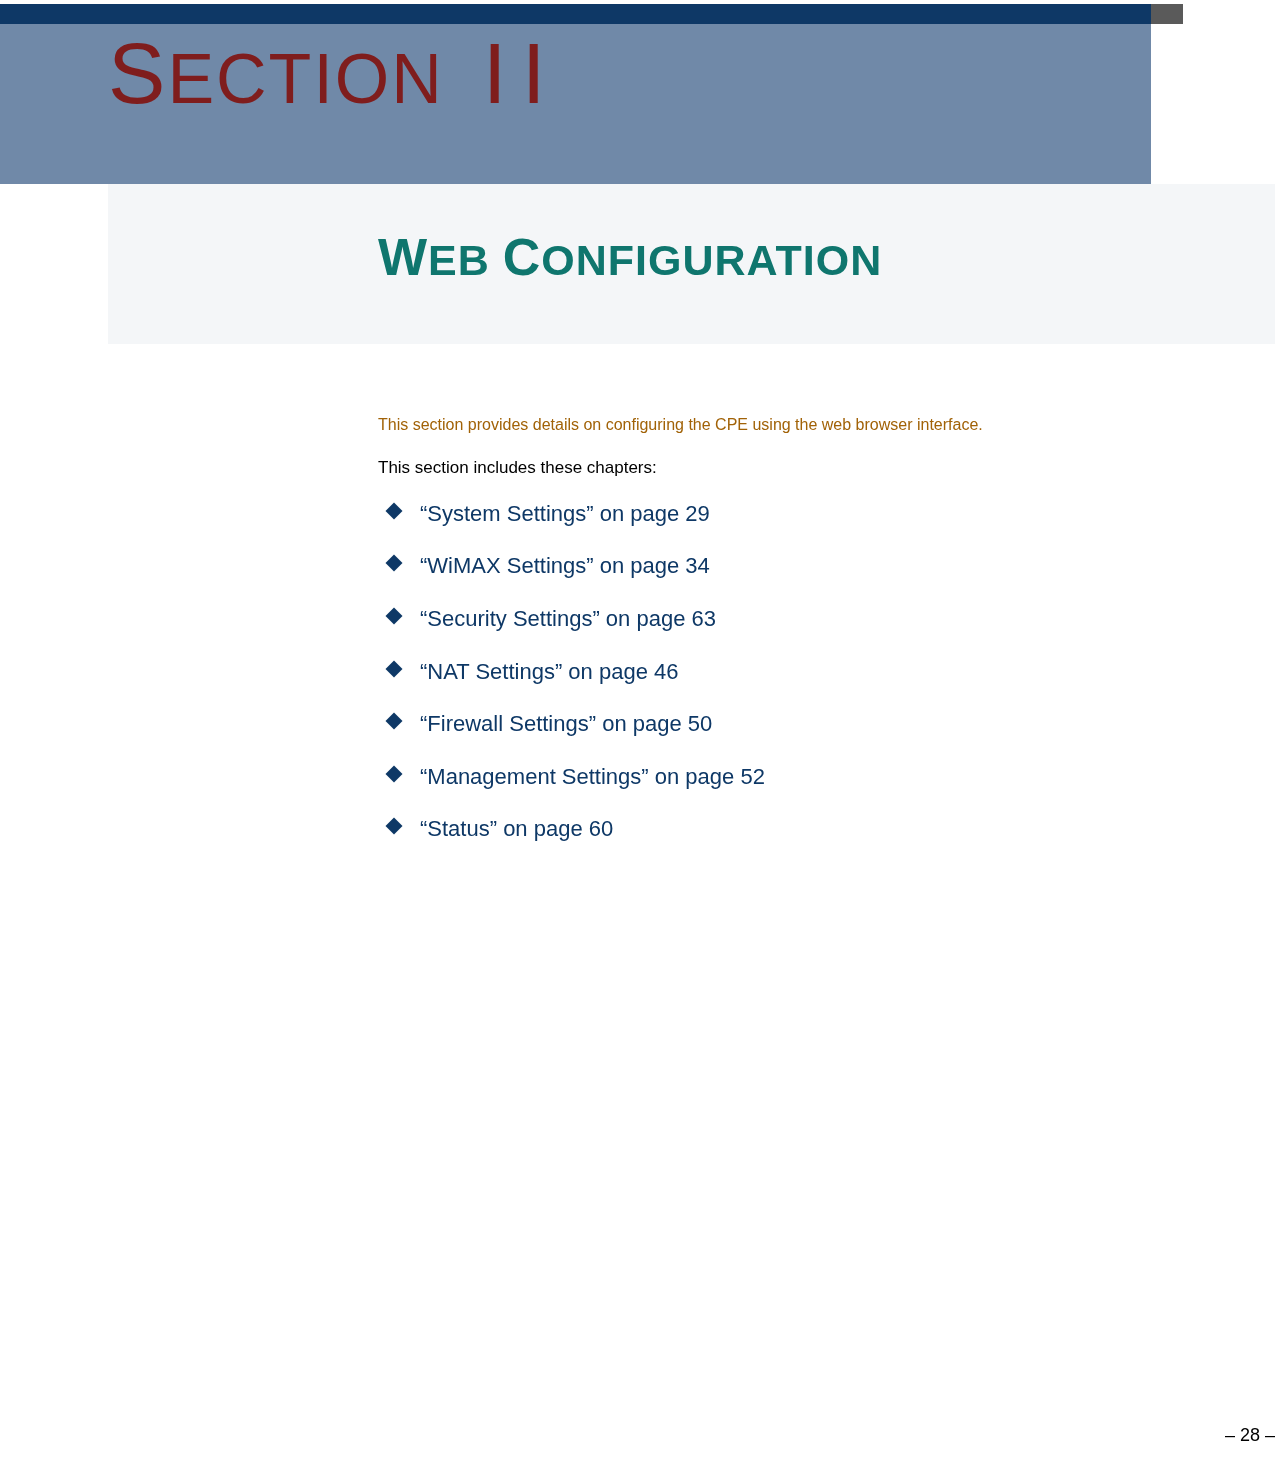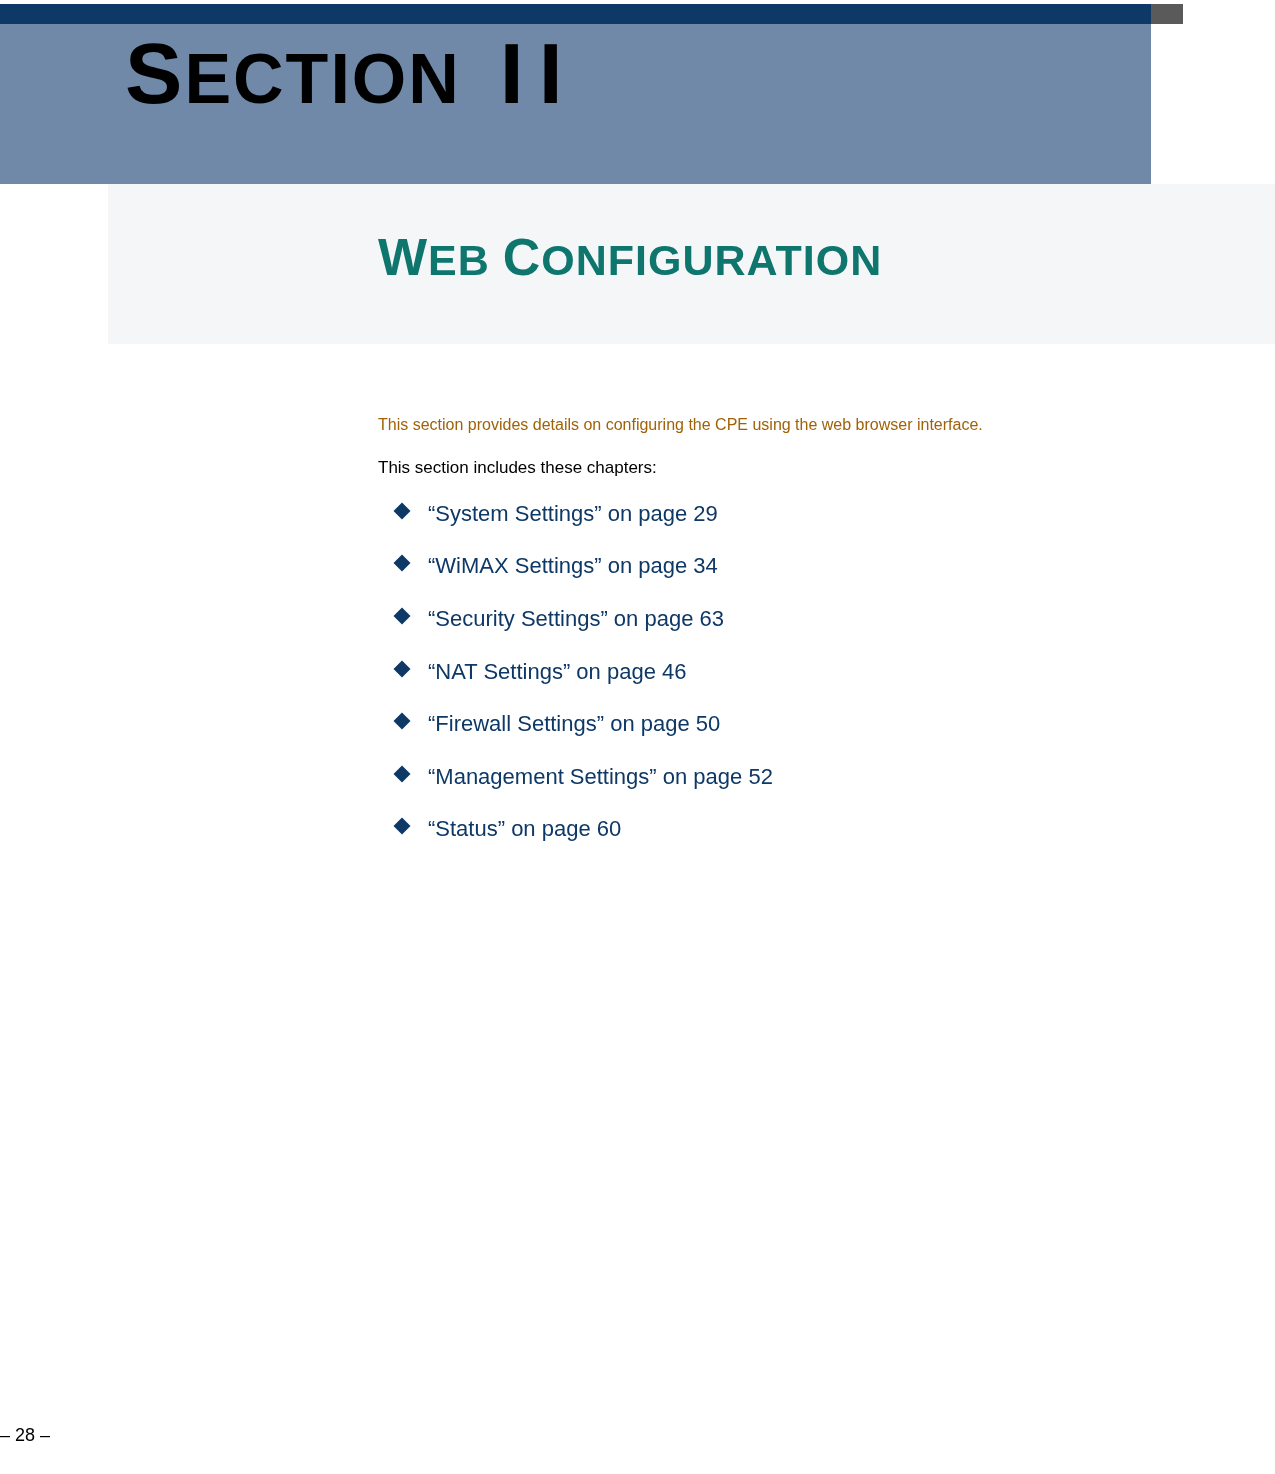--- a/index.html
+++ b/index.html
@@ -41,25 +41,24 @@
       left: 0;
       width: 1151px;
       height: 160px;
       background: #7089a8;
     }
     .section-title {
       position: absolute;
       top: 24px;
       left: 108px;
       font-size: 70px;
-      font-weight: bold;
-      color: #000000;
+      font-weight: normal;
+      color: #7f1d1d;
       letter-spacing: 2px;
       font-variant: small-caps;
-      margin-left: 17px;
     }
     .section-title .big-letter {
       font-size: 86px;
     }
     .section-title .big-letter-sp {
       font-size: 86px;
       letter-spacing: 15px;
     }
     .header-band {
       position: absolute;
@@ -95,21 +94,21 @@
       margin-bottom: 22px;
     }
     .chapters-text {
       font-size: 17px;
       color: #000000;
       margin-bottom: 22px;
     }
     .chapter-list {
       list-style: none;
       padding: 0;
-      margin: 16px;
+      margin: 8px;
     }
     .chapter-item {
       position: relative;
       padding-left: 34px;
       margin-bottom: 24px;
       font-size: 22px;
       color: #0e3866;
       line-height: 1.3;
     }
     .diamond-icon {
@@ -119,21 +118,21 @@
       width: 12px;
       height: 12px;
       background: #0e3866;
       transform: rotate(45deg);
     }
     .footer {
       position: absolute;
       bottom: 28px;
       left: 0;
       width: 100%;
-      text-align: left;
+      text-align: right;
       font-size: 18px;
       color: #000000;
     }
   </style>
 </head>
 <body>
 
 <div class="top-bar"></div>
 <div class="top-bar-mid"></div>
 <div class="top-bar-right"></div>

